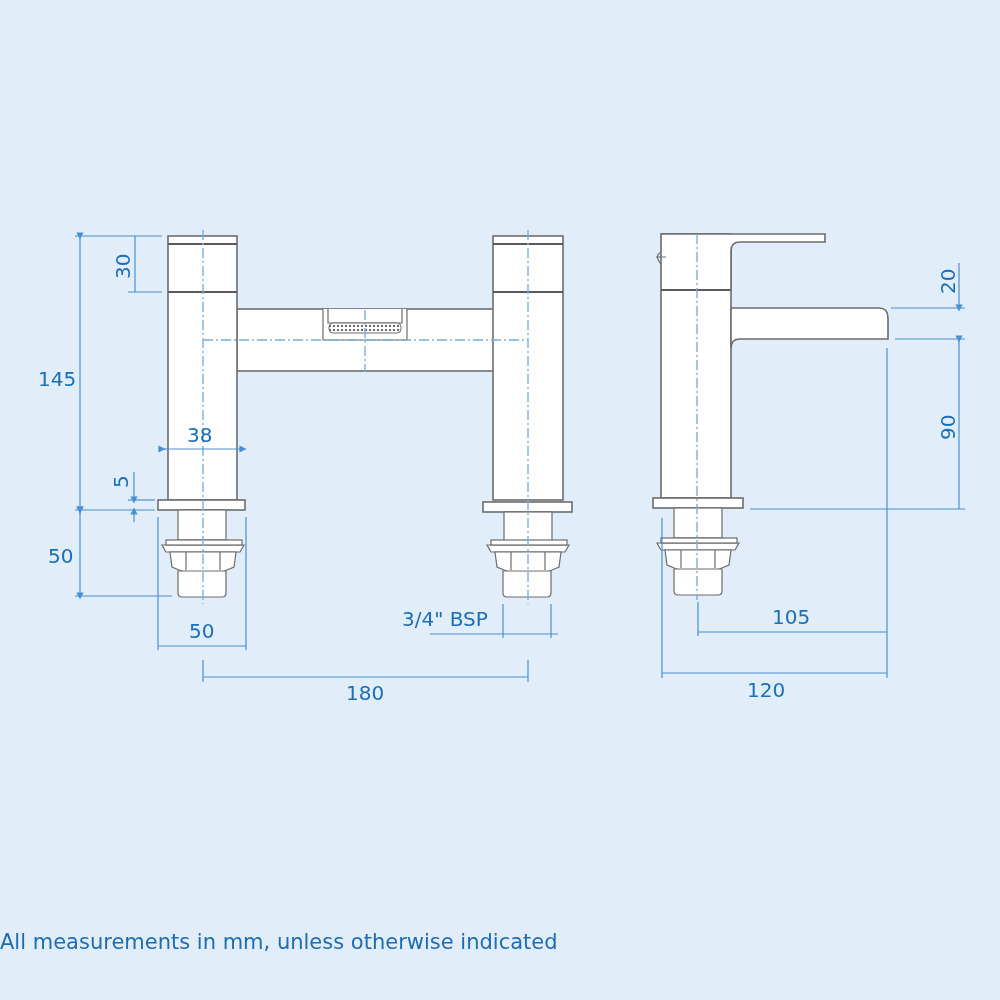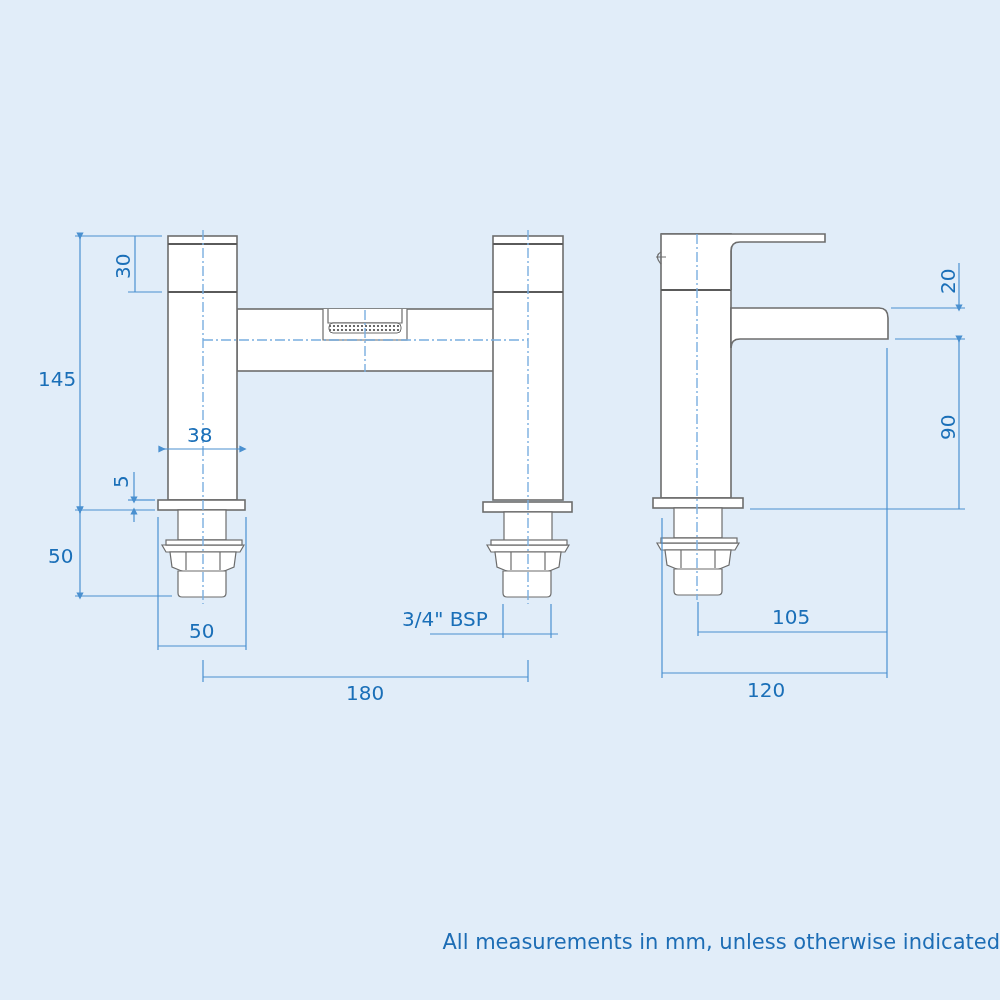--- a/index.html
+++ b/index.html
@@ -4,21 +4,21 @@
 <style>
   html, body { margin:0; padding:0; }
   body { width:1000px; height:1000px; background:#e1edf9; overflow:hidden; position:relative; font-family:"DejaVu Sans", sans-serif; }
   svg { position:absolute; left:0; top:0; }
   .part { fill:#ffffff; stroke:#6d6d6d; stroke-width:1.6; }
   .part-thin { fill:#ffffff; stroke:#6d6d6d; stroke-width:1.2; }
   .edge { stroke:#5a5a5a; stroke-width:2; fill:none; }
   .center { stroke:#7aaee0; stroke-width:1.4; stroke-dasharray:10 3 2 3; fill:none; }
   .dim { stroke:#4a90d0; stroke-width:1.2; fill:none; }
   .dimtxt { fill:#1a6fb8; font-family:"DejaVu Sans", sans-serif; font-size:20px; }
-  .note { position:absolute; left:0; width:1000px; top:930px; text-align:right; color:#1d6db5; font-size:21px; font-family:"DejaVu Sans", sans-serif; }
+  .note { position:absolute; left:0; width:1000px; top:930px; text-align:left; color:#1d6db5; font-size:21px; font-family:"DejaVu Sans", sans-serif; }
 </style>
 </head>
 <body>
 
 <svg width="1000" height="1000" viewBox="0 0 1000 1000">
   <defs>
     <marker id="arr" markerWidth="6" markerHeight="6" refX="3" refY="3" orient="auto">
       <path d="M0,0 L6,3 L0,6 z" fill="#4a90d0"></path>
     </marker>
     <pattern id="mesh" width="4" height="4" patternUnits="userSpaceOnUse">

